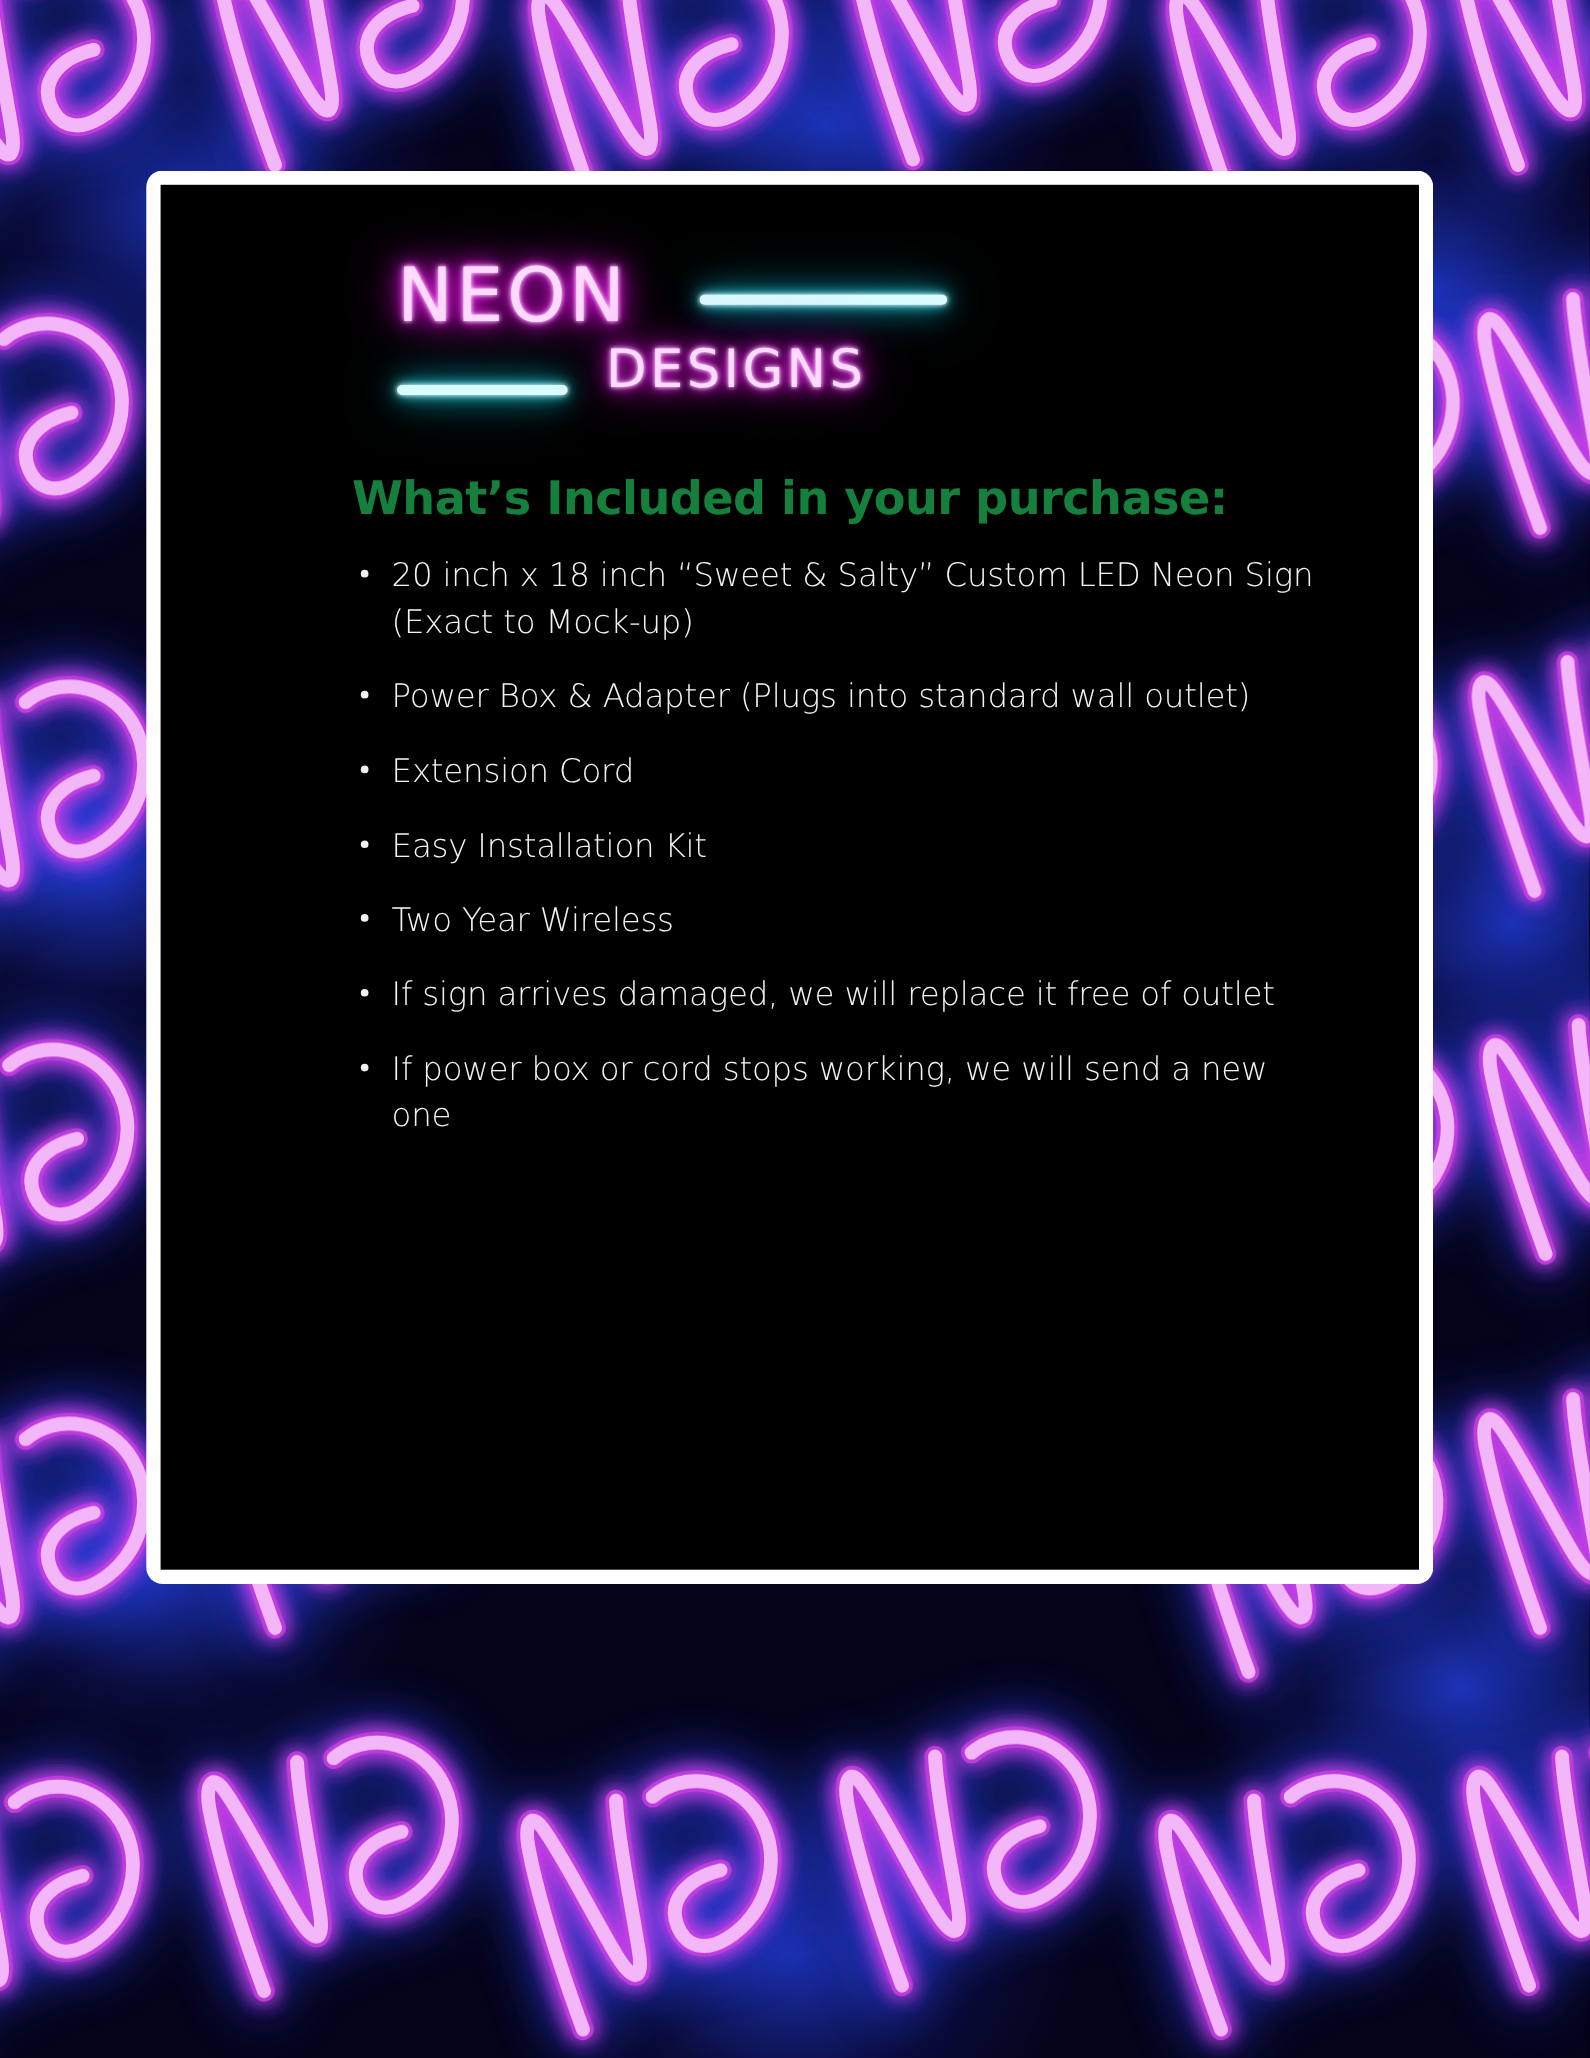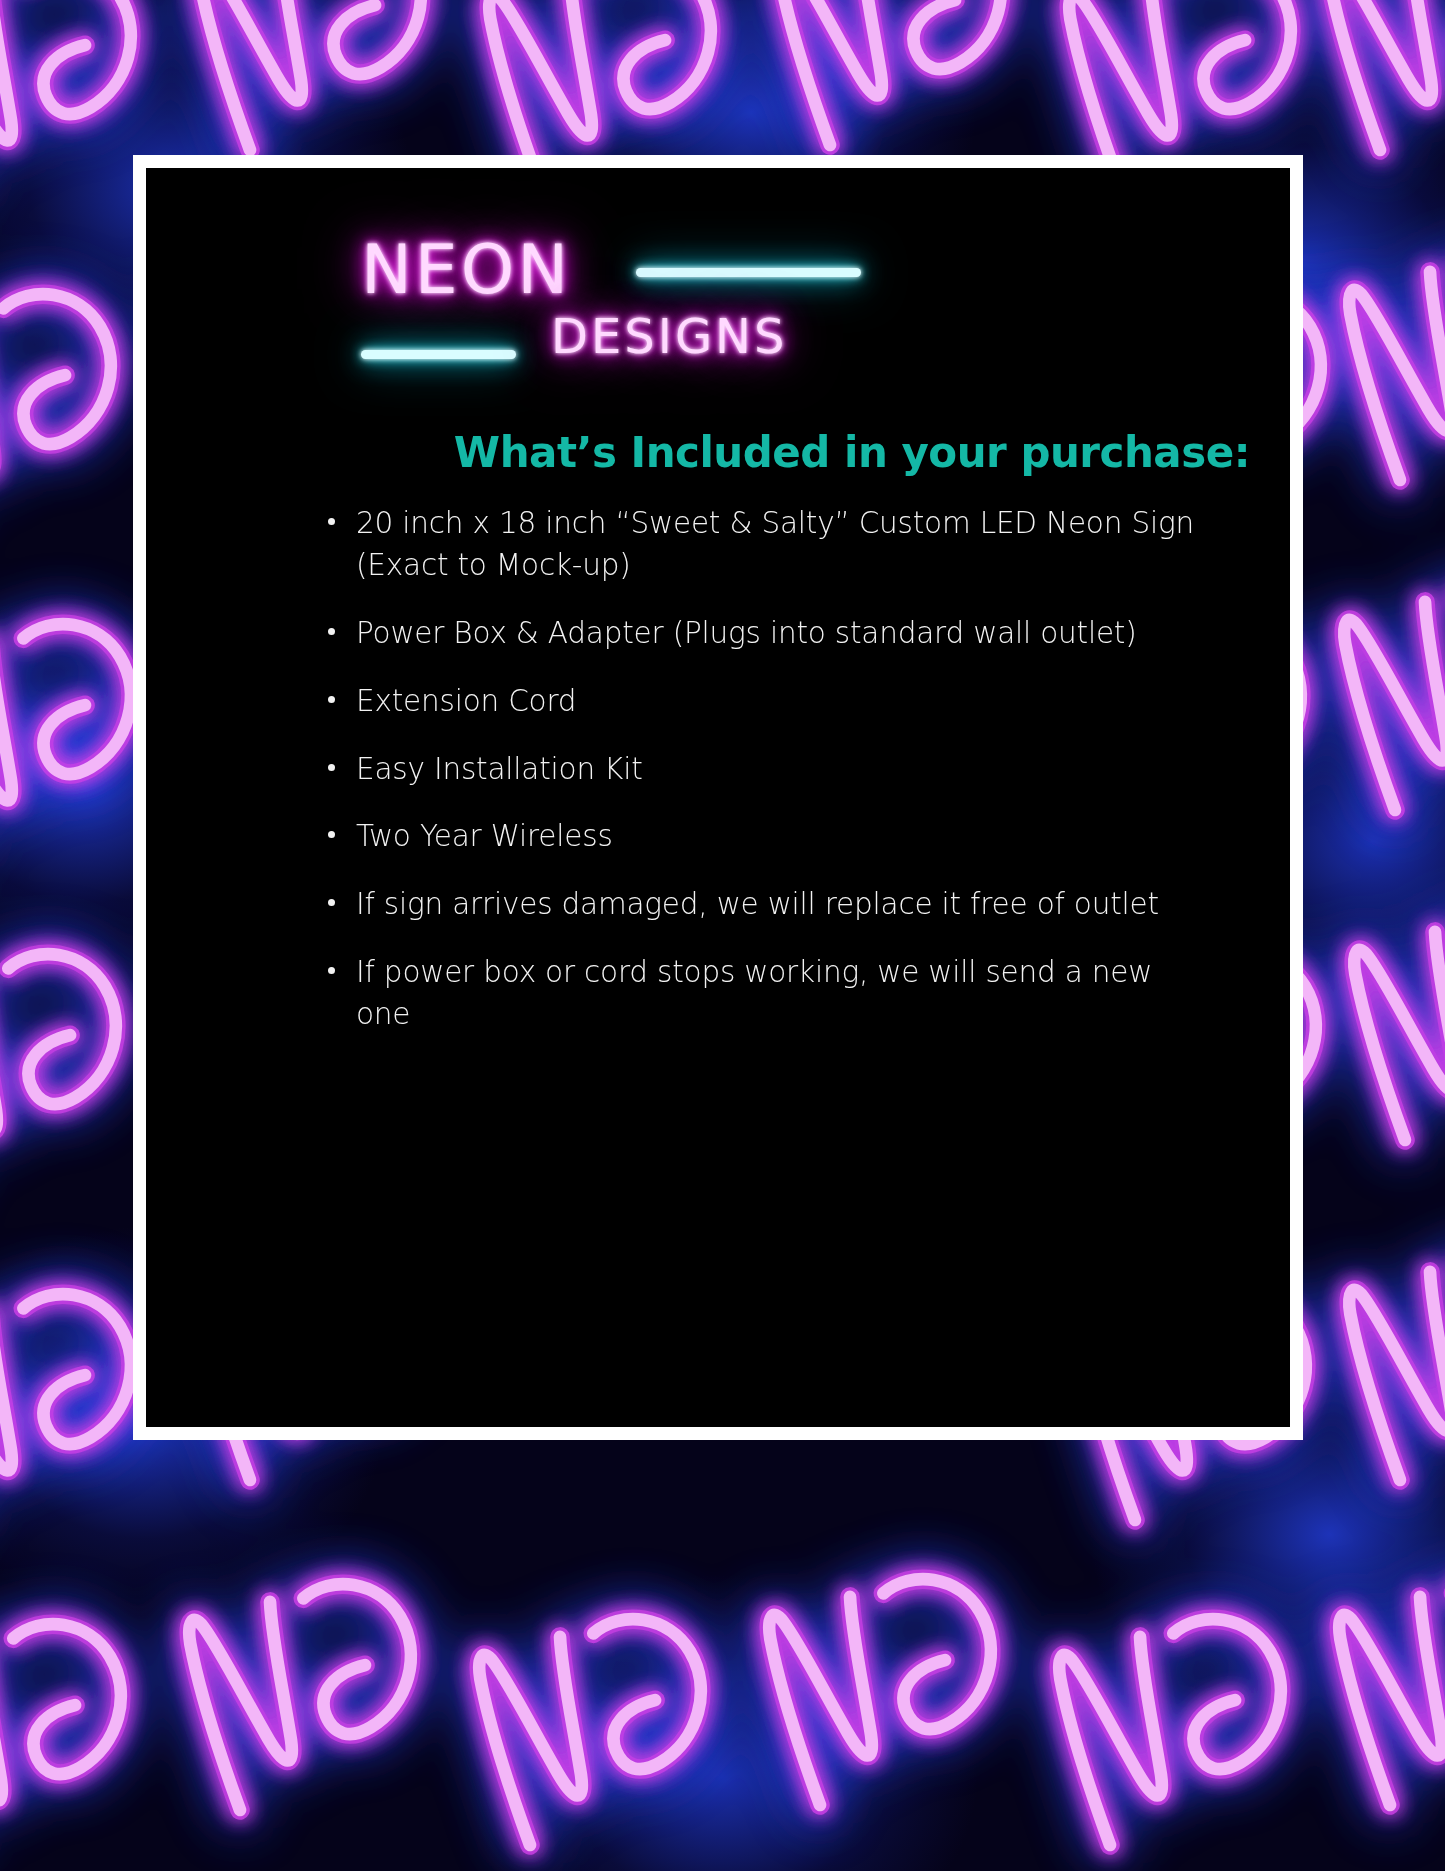--- a/index.html
+++ b/index.html
@@ -41,20 +41,21 @@
 
   
   #card-frame {
     position:absolute;
     left:133px;
     top:155px;
     width:1170px;
     height:1285px;
     background:#ffffff;
     padding:13px;
+    border-radius:15px;
   }
 
   #card {
     position:relative;
     width:100%;
     height:100%;
     background:#000000;
     overflow:hidden;
   }
 
@@ -103,22 +104,22 @@
       0 0 26px #12c8e0,
       0 0 48px #0a8fa8;
   }
 
   #bar-top   { left:490px; top:100px; width:225px; }
   #bar-left  { left:215px; top:182px; width:155px; }
 
   
   #heading {
     margin-top:10px;
-    text-align:right;
-    color:#14b8a6;
+    text-align:center;
+    color:#15803d;
     font-family:"DejaVu Sans", sans-serif;
     font-weight:700;
     font-size:42px;
     letter-spacing:-0.5px;
     padding:0 40px;
   }
 
   
   #bullet-list {
     margin:26px 0 0 0;

